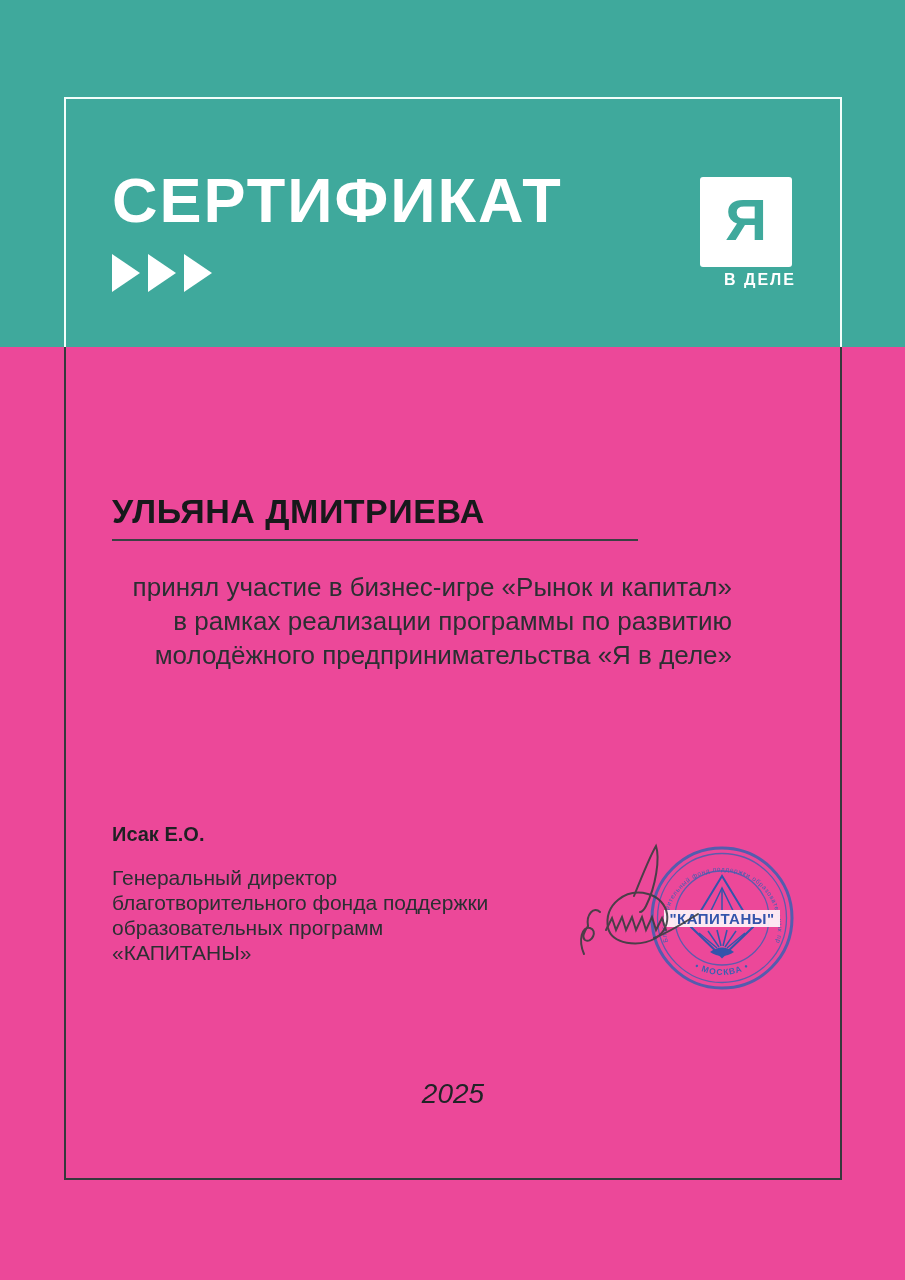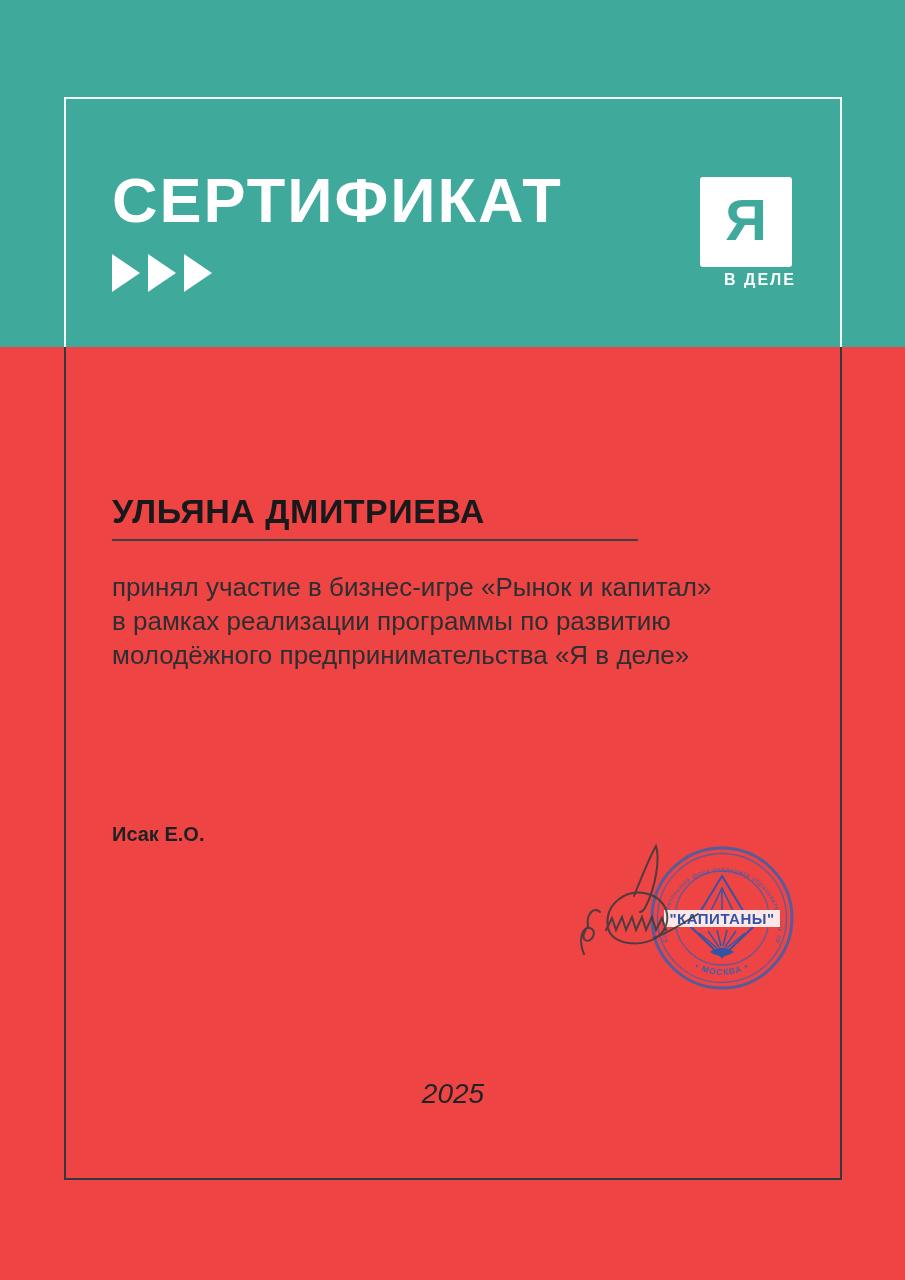--- a/index.html
+++ b/index.html
@@ -1,20 +1,20 @@
 <!DOCTYPE html>
 <html><head>
 <meta charset="utf-8">
 <style>
   html, body { margin: 0; padding: 0; background: #ffffff; }
   .page {
     position: relative;
     width: 905px;
     height: 1280px;
-    background: #ef4444;
+    background: #ec4899;
     overflow: hidden;
     font-family: "Liberation Sans", sans-serif;
   }
   .teal-band {
     position: absolute;
     left: 0; top: 0;
     width: 905px; height: 347px;
     background: #3FA99C;
   }
   .frame-top {
@@ -98,20 +98,21 @@
     background: #3C4043;
   }
   .description-text {
     position: absolute;
     left: 112px; top: 570px;
     width: 620px;
     font-size: 26px;
     line-height: 34px;
     color: #2B2F32;
     white-space: pre-line;
+    text-align: right;
   }
   .signatory-name {
     position: absolute;
     left: 112px; top: 823px;
     font-size: 20px;
     font-weight: 700;
     color: #1E2123;
   }
   .signatory-title {
     position: absolute;
@@ -169,20 +170,24 @@
 
 
   <div class="recipient-name">УЛЬЯНА ДМИТРИЕВА</div>
   <div class="name-underline"></div>
 
   <div class="description-text">принял участие в бизнес-игре «Рынок и капитал»
 в рамках реализации программы по развитию
 молодёжного предпринимательства «Я в деле»</div>
 
   <div class="signatory-name">Исак Е.О.</div>
+  <div class="signatory-title">Генеральный директор
+благотворительного фонда поддержки
+образовательных программ
+«КАПИТАНЫ»</div>
 
   <svg class="stamp" viewBox="-76 -76 152 152">
     <circle cx="0" cy="0" r="70" fill="none" stroke="#2C62B4" stroke-width="3" opacity="0.85"></circle>
     <circle cx="0" cy="0" r="64.5" fill="none" stroke="#2C62B4" stroke-width="1.3" opacity="0.8"></circle>
     <circle cx="0" cy="0" r="47" fill="none" stroke="#2C62B4" stroke-width="1.3" opacity="0.8"></circle>
     <defs>
       <path id="arcTop" d="M -54 24 A 56 56 0 1 1 54 24" fill="none"></path>
       <path id="arcBottom" d="M -36 44 A 56.5 56.5 0 0 0 36 44" fill="none"></path>
     </defs>
     <text font-size="6.3" font-family="Liberation Sans, sans-serif" fill="#2C62B4" letter-spacing="0.7">

